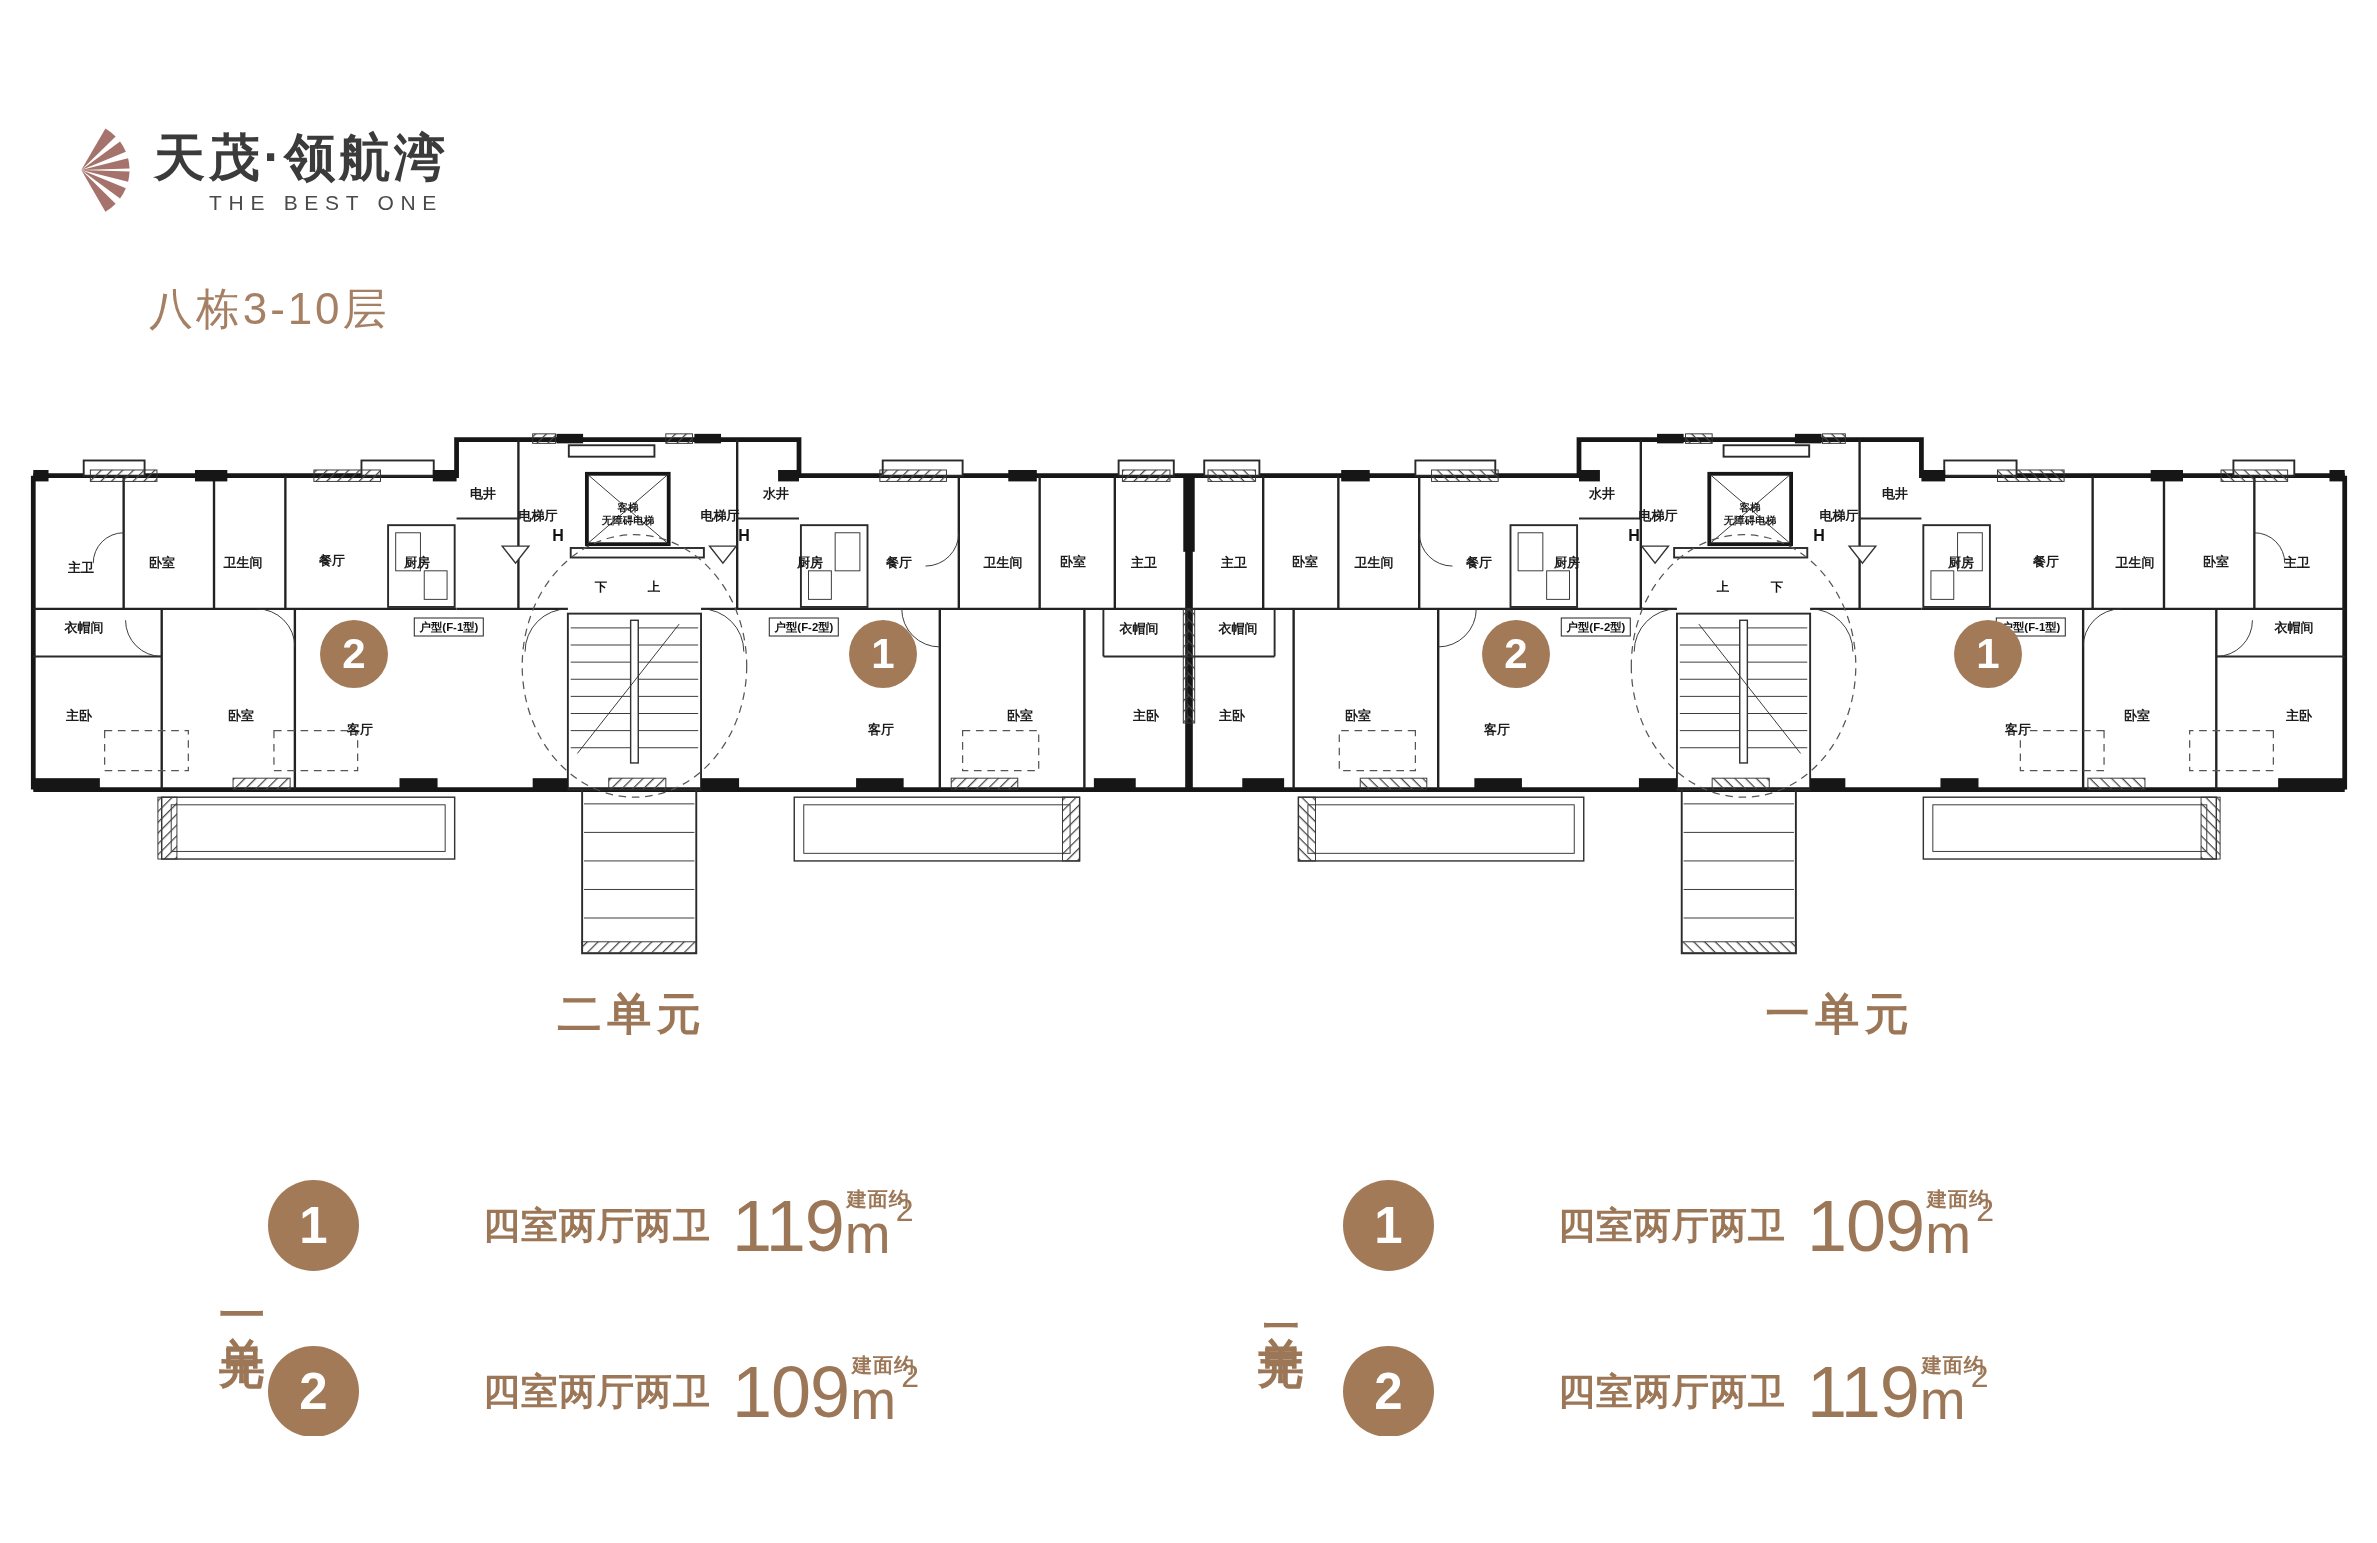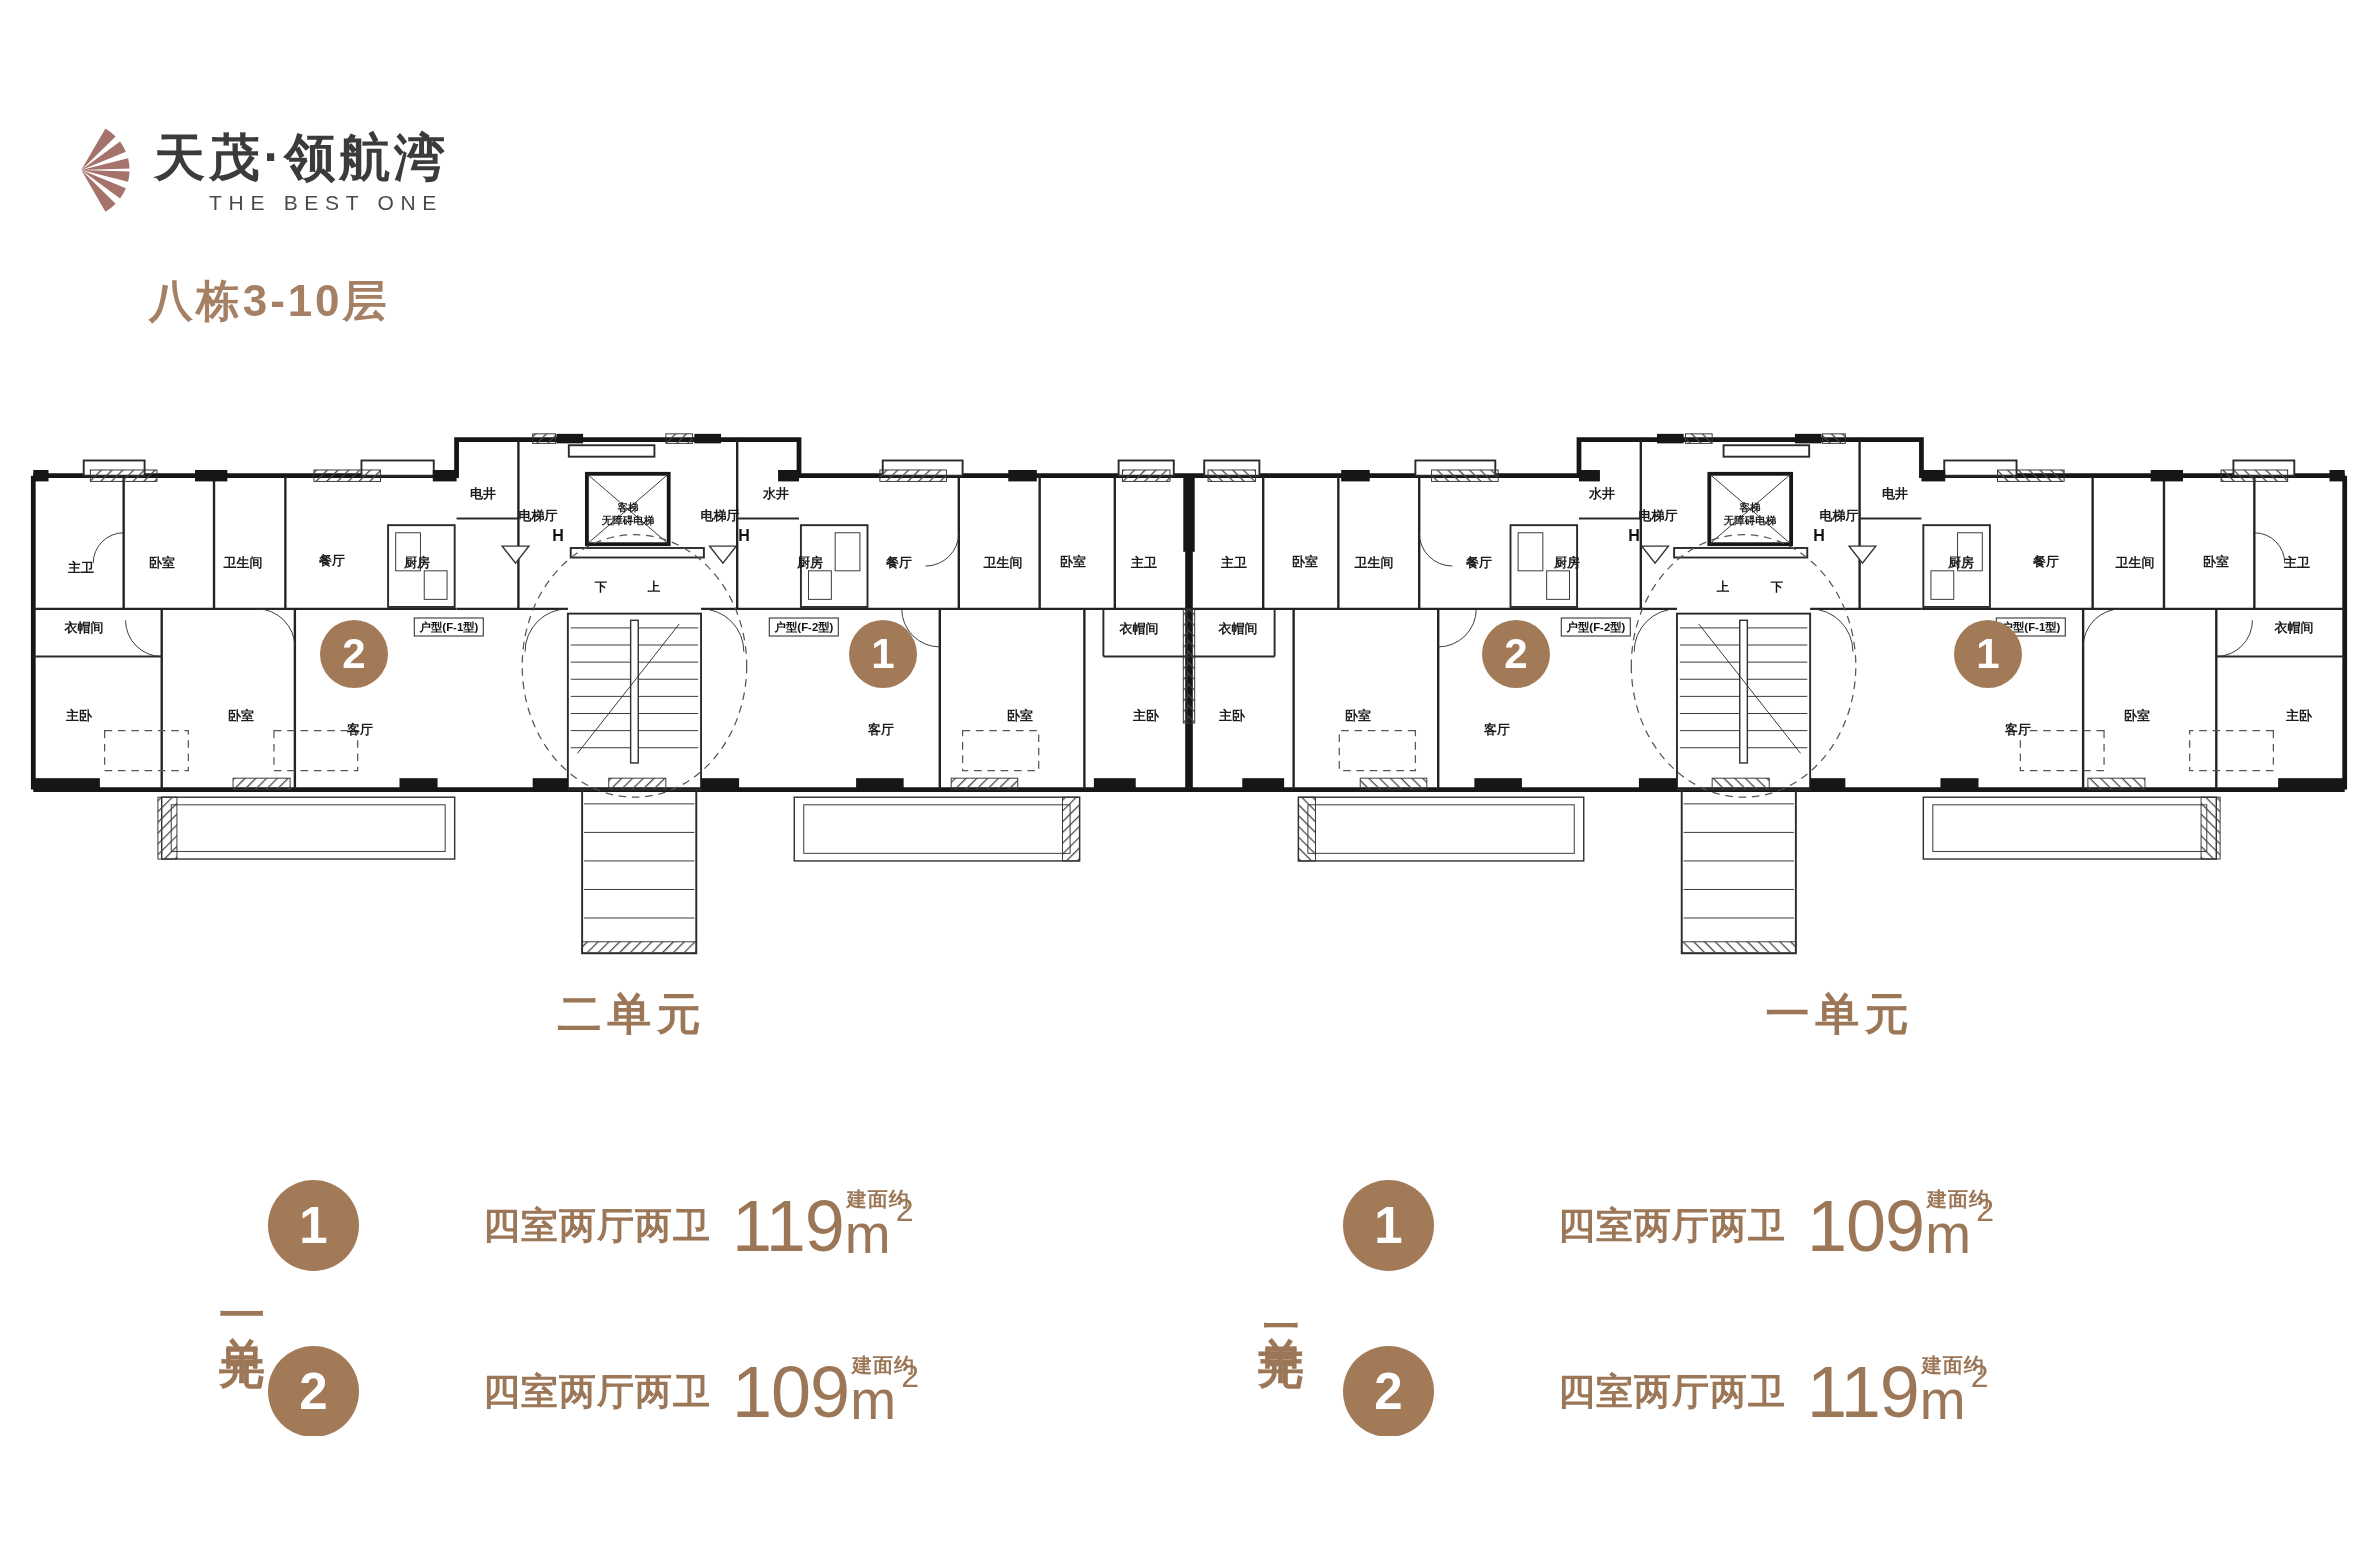--- a/index.html
+++ b/index.html
@@ -11,21 +11,21 @@
   #logo-icon{position:absolute;left:55px;top:105px;width:95px;height:133px;}
   #brand-name{
     position:absolute;left:154px;top:124px;font-size:51px;font-weight:700;
     letter-spacing:3.8px;color:#3b3b3b;
   }
   #brand-tagline{
     position:absolute;left:209px;top:191px;font-size:21px;font-weight:500;
     letter-spacing:6.7px;color:#4a4a4a;
   }
   #building-label{
-    position:absolute;left:149px;top:272px;font-size:44px;font-weight:700;
+    position:absolute;left:149px;top:280px;font-size:44px;font-weight:400;
     letter-spacing:2.9px;color:#a58064;
   }
   
   #plan-svg{position:absolute;left:0;top:0;width:2378px;height:1544px;}
   #plan-overlay{position:absolute;left:0;top:0;width:2378px;height:1544px;pointer-events:none;}
   .plan-label{
     position:absolute;transform:translate(-50%,-50%);font-size:13px;font-weight:700;
     color:#1c1c1c;white-space:nowrap;letter-spacing:0px;
   }
   .elevator-label{

